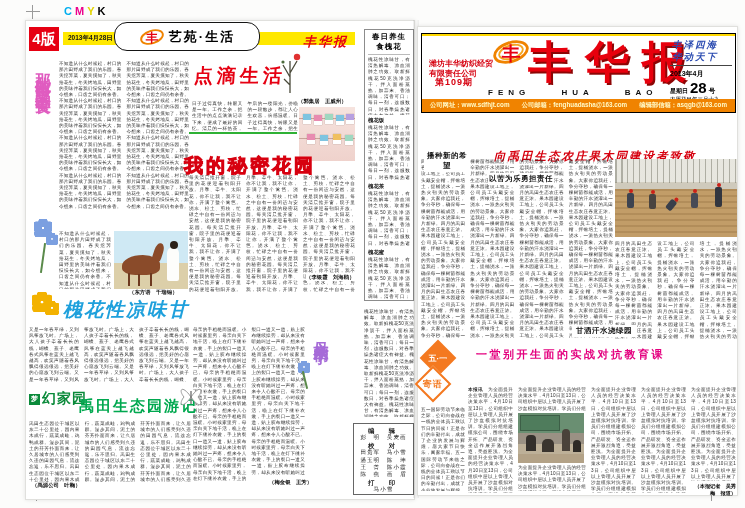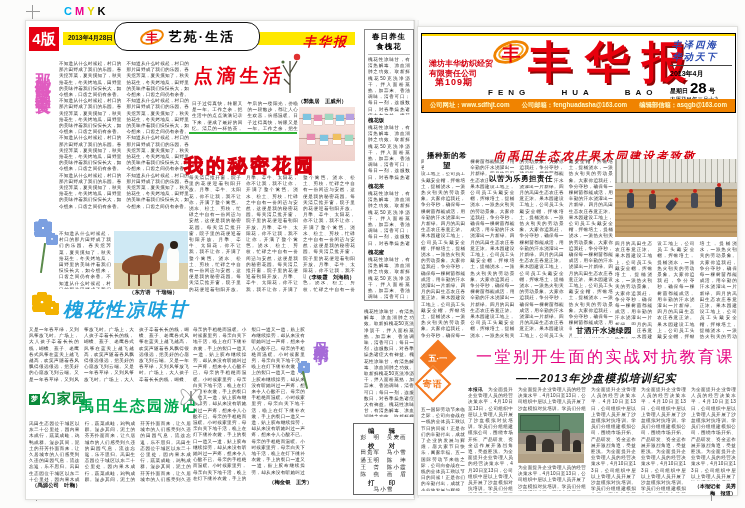--- a/index.html
+++ b/index.html
@@ -63,21 +63,21 @@
 .orangebar span{font-size:6.3px;font-weight:bold;color:#fffbc8;white-space:nowrap}
 .headline{position:absolute;font-size:31px;font-weight:900;color:#0a0a0a;letter-spacing:4px;white-space:nowrap}
 .subheadline{position:absolute;font-size:11.5px;font-weight:bold;font-style:italic;color:#d6000f;letter-spacing:2px;white-space:nowrap}
 .gsub{position:absolute;background:#fff;font-size:7.5px;font-weight:bold;color:#111;text-align:center;z-index:2;letter-spacing:.5px;padding:1px 0}
 .dia{position:absolute;width:26px;height:26px;transform:rotate(45deg);display:flex;align-items:center;justify-content:center}
 .dia.solid{background:#f47920}
 .dia.hollow{background:#fff;border:2px solid #f47920}
 .dia span{transform:rotate(-45deg);font-weight:bold;white-space:nowrap}
 .dia.solid span{color:#fff;font-size:8px}
 .dia.hollow span{color:#f47920;font-size:9px;letter-spacing:1px}
-.mtitle{position:absolute;font-size:16px;font-weight:normal;color:#e4007f;letter-spacing:2.5px;white-space:nowrap}
+.mtitle{position:absolute;font-size:11px;font-weight:bold;color:#e4007f;letter-spacing:2.5px;white-space:nowrap}
 .msub{position:absolute;font-size:11px;font-weight:bold;font-style:italic;color:#101010;letter-spacing:1px;white-space:nowrap}
 .photo{position:absolute;overflow:hidden}
 .fig{position:absolute}
 .fig .hd2{width:4px;height:4px;border-radius:50%;background:#cc2118;margin:0 auto}
 .fig .bd{width:7px;height:15px;border-radius:2px;margin:0 auto}
 .pola{position:absolute;width:8px;height:10px;background:linear-gradient(#7fc4e0 0 62%,#fff 62%);box-shadow:0 0 1px rgba(0,0,0,.35)}
 .seam{position:absolute;background:linear-gradient(90deg,rgba(0,0,0,.08),rgba(255,255,255,0),rgba(0,0,0,.06))}
 .hcol{overflow:hidden}
 </style>
 </head>
@@ -283,21 +283,20 @@
 
     <div class="dia solid" style="left:7px;top:318px">
         <span>五·一</span>
       </div>
     <div class="dia hollow" style="left:2px;top:344px">
         <span>寄语</span>
       </div>
     <div class="abs body-txt" style="left:3px;top:380px;width:44px;height:84px">五一国际劳动节来临之际，公司向奋战在一线的全体员工致以节日的问候！正是你们的辛勤付出，成就了企业的发展与辉煌，愿大家节日快乐，阖家幸福。五一国际劳动节来临之际，公司向奋战在一线的全体员工致以节日的问候！正是你们的辛勤付出，成就了企业的发展与辉煌，愿大家节日快乐，阖家幸福。五一国际劳动节来临之际，公司向奋战在一线的全体员工致以节日的问候！正是你们的辛勤付出，成就了企业的发展与辉煌，愿大家节日快乐，阖家幸福。</div>
 
     <div class="mtitle" style="left:58px;top:320px">一堂别开生面的实战对抗教育课</div>
-    <div class="msub" style="left:98px;top:344px">——2013年沙盘模拟培训纪实</div>
 
     <div class="abs" style="left:50px;top:360px;width:268px;height:106px;display:flex;gap:5px">
       <div class="body-txt hcol" style="width:45px;height:106px"><b>本报讯　</b><span>为全面提升企业管理人员的经营决策水平，4月10日至13日，公司组织中层以上管理人员开展了沙盘模拟对抗培训。学员们分组组建模拟公司，围绕市场开拓、产品研发、资金运作展开激烈角逐，受益匪浅。为全面提升企业管理人员的经营决策水平，4月10日至13日，公司组织中层以上管理人员开展了沙盘模拟对抗培训。学员们分组组建模拟公司，围绕市场开拓、产品研发、资金运作展开激烈角逐，受益匪浅。</span></div>
       <div style="width:68px">
         <div class="body-txt hcol" style="height:24px">为全面提升企业管理人员的经营决策水平，4月10日至13日，公司组织中层以上管理人员开展了沙盘模拟对抗培训。学员们分组组建模拟公司，围绕市场开拓、产品研发、资金运作展开激烈角逐，受益匪浅。</div>
         <div class="photo" style="position:relative;width:66px;height:50px;background:linear-gradient(180deg,#6a8f72 0 40%,#9a9184 40% 62%,#bdb098 62% 100%);margin:2px 0">
           <div class="abs" style="left:2px;top:2px;width:40px;height:16px;background:#4f7c5c;border:1px solid #3d5f47"></div>
           <div class="abs" style="left:8px;top:22px;width:10px;height:16px;background:#332f2b;border-radius:4px 4px 0 0"></div>
           <div class="abs" style="left:24px;top:26px;width:12px;height:13px;background:#3a342e;border-radius:5px 5px 0 0"></div>
           <div class="abs" style="left:44px;top:16px;width:8px;height:22px;background:#4a423a;border-radius:4px 4px 0 0"></div>

